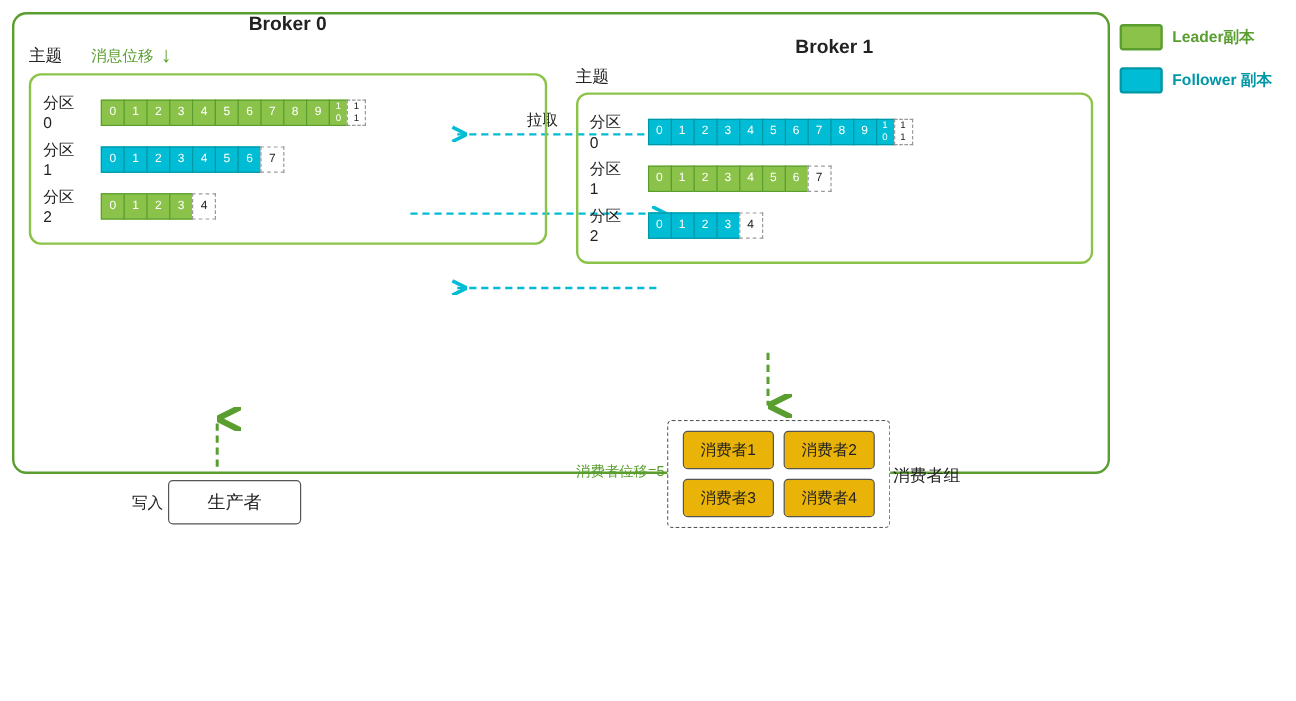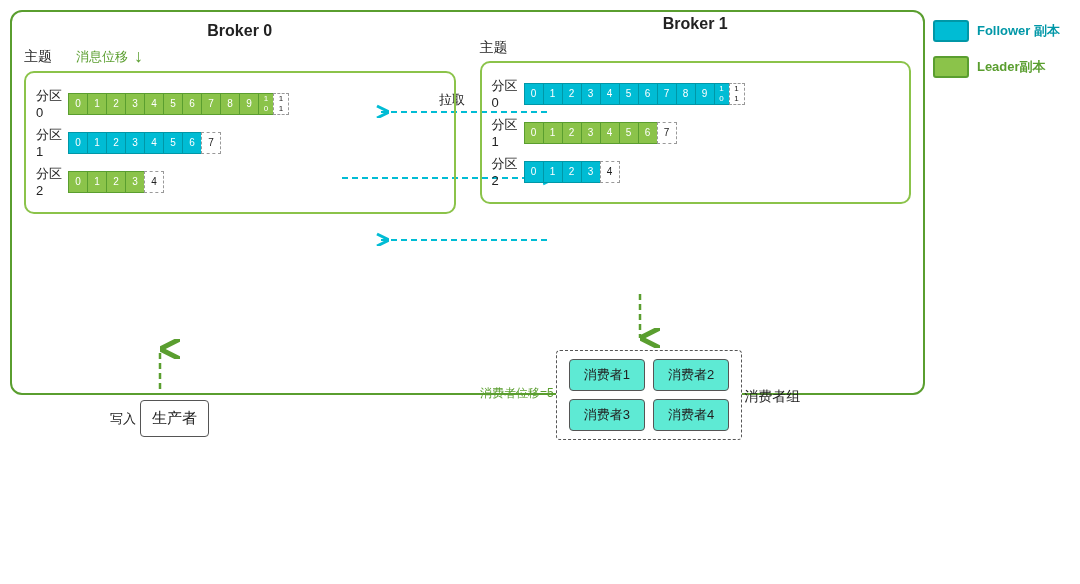--- a/index.html
+++ b/index.html
@@ -84,21 +84,21 @@
     .partitions-container {
       border: 2px solid #8BC34A;
       border-radius: 10px;
       padding: 8px 10px;
       margin-top: 4px;
     }
     .partition-row {
       display: flex;
       align-items: center;
       margin: 6px 0;
-      gap: 0;
+      gap: 16px;
     }
     .partition-label {
       font-size: 13px;
       color: #222;
       width: 32px;
       flex-shrink: 0;
     }
     .cell-group {
       display: flex;
       align-items: center;
@@ -128,21 +128,21 @@
       border: 1px dashed #999;
       background: #fff;
       color: #222;
     }
     .cell-small {
       width: 16px;
       font-size: 8px;
     }
     .producer-box {
       border: 1.5px solid #555;
-      padding: 8px 11px;
+      padding: 8px 32px;
       border-radius: 4px;
       font-size: 15px;
       color: #222;
       background: #fff;
     }
     .consumers-grid-wrapper {
       border: 1.5px dashed #555;
       padding: 8px 12px;
       border-radius: 4px;
       background: #fff;
@@ -151,50 +151,50 @@
       display: grid;
       grid-template-columns: 1fr 1fr;
       gap: 8px;
     }
     .consumer-box {
       border: 1.5px solid #555;
       padding: 6px 14px;
       border-radius: 4px;
       font-size: 13px;
       color: #222;
-      background: #5eead4;
+      background: #eab308;
       text-align: center;
     }
 
     
     .arrows-svg {
       position: absolute;
       top: 0; left: 0;
       width: 100%;
       height: 100%;
       pointer-events: none;
       overflow: visible;
     }
   </style>
 </head>
 <body>
 
 <div class="main-container">
 
   <div class="legend">
     <div class="legend-item">
+      <div class="legend-box legend-box-green"></div>
+      <div class="legend-text">
+        <span>Leader副本</span>
+      </div>
+    </div>
+    <div class="legend-item">
       <div class="legend-box legend-box-blue"></div>
       <div class="legend-text">
         <span class="follower-text">Follower 副本</span>
-      </div>
-    </div>
-    <div class="legend-item">
-      <div class="legend-box legend-box-green"></div>
-      <div class="legend-text">
-        <span>Leader副本</span>
       </div>
     </div>
   </div>
 
   <div style="position:absolute;top:10px;left:10px;right:155px;height:385px;border:2px solid #5a9e2f;border-radius:12px;">
 
     <svg class="arrows-svg">
 
       <defs>
         <marker id="arrow-left" markerWidth="8" markerHeight="8" refX="6" refY="3" orient="auto">
@@ -206,21 +206,21 @@
       </defs>
 
       <line x1="535" y1="100" x2="365" y2="100" stroke="#00BCD4" stroke-width="2" stroke-dasharray="6,4" marker-end="url(#arrow-left)"></line>
       <text x="440" y="92" font-size="13" fill="#222" text-anchor="middle">拉取</text>
 
       <line x1="330" y1="166" x2="535" y2="166" stroke="#00BCD4" stroke-width="2" stroke-dasharray="6,4" marker-end="url(#arrow-right)"></line>
 
       <line x1="535" y1="228" x2="365" y2="228" stroke="#00BCD4" stroke-width="2" stroke-dasharray="6,4" marker-end="url(#arrow-left)"></line>
     </svg>
 
-    <div style="position:absolute;top:0;left:0;width:50%;height:100%;padding:10px 12px;">
+    <div style="position:absolute;top:0;left:0;width:50%;height:100%;padding:0 12px;">
       <div class="broker-title">Broker 0</div>
       <div class="topic-row">
         <span class="topic-label">主题</span>
         <span class="offset-label">消息位移</span>
         <span style="color:#5a9e2f;font-size:18px;margin-left:2px;">↓</span>
       </div>
       <div class="partitions-container">
 
         <div class="partition-row">
           <span class="partition-label">分区0</span>
@@ -262,21 +262,21 @@
             <div class="cell cell-green">2</div>
             <div class="cell cell-green">3</div>
             <div class="cell cell-dashed">4</div>
           </div>
         </div>
       </div>
     </div>
 
     <div style="position:absolute;top:20px;left:50%;width:1px;height:calc(100%-40px);background:#ddd;"></div>
 
-    <div style="position:absolute;top:0;left:50%;width:50%;height:100%;padding:3px 12px;">
+    <div style="position:absolute;top:16px;left:50%;width:50%;height:100%;padding:3px 12px;">
       <div class="broker-title">Broker 1</div>
       <div class="topic-row">
         <span class="topic-label">主题</span>
       </div>
       <div class="partitions-container">
 
         <div class="partition-row">
           <span class="partition-label">分区0</span>
           <div class="cell-group">
             <div class="cell cell-blue">0</div>

